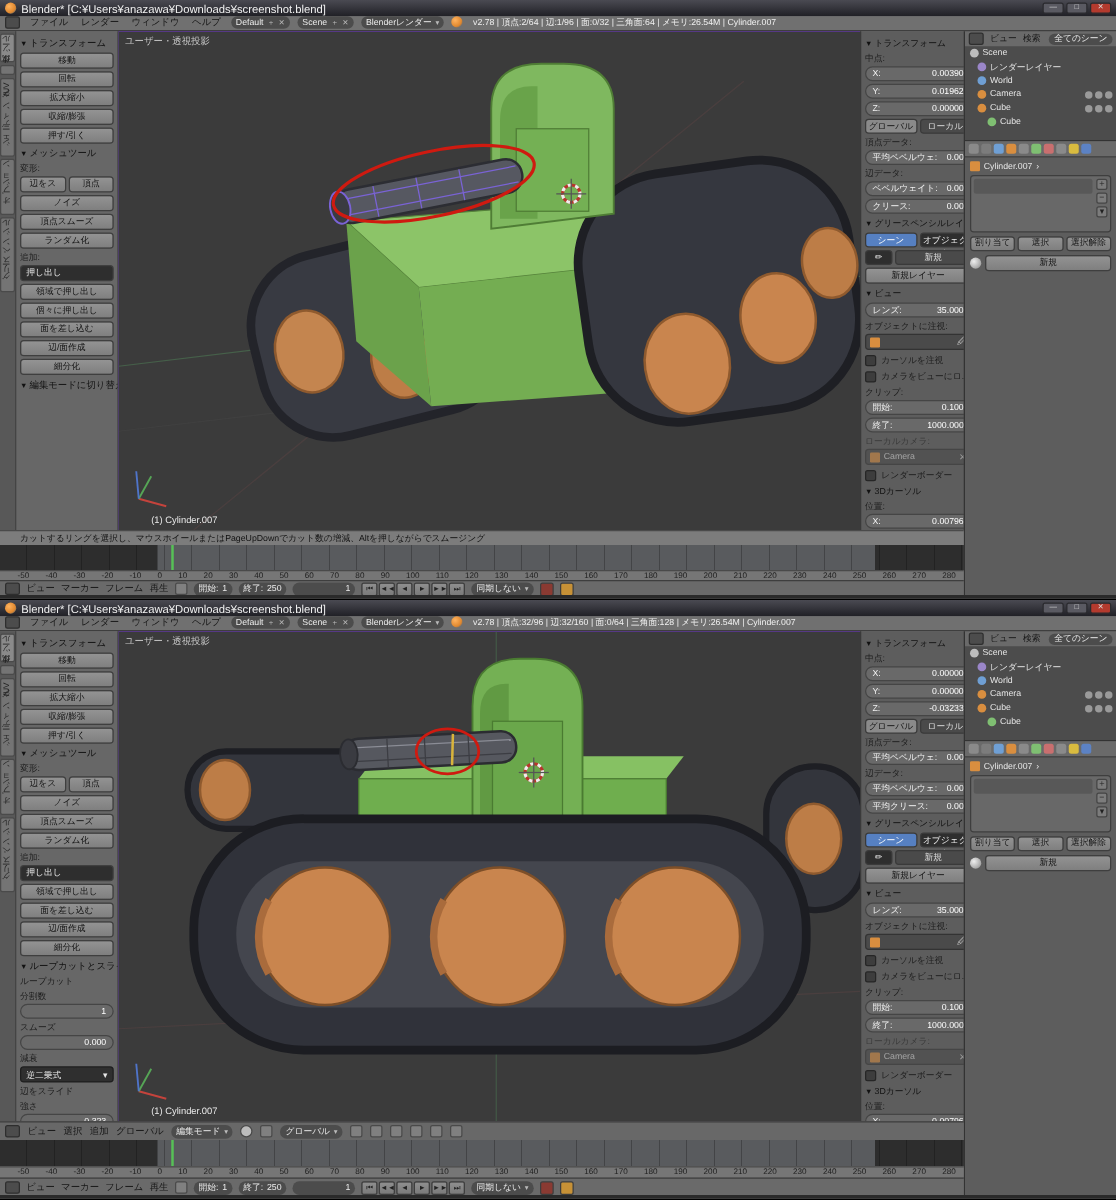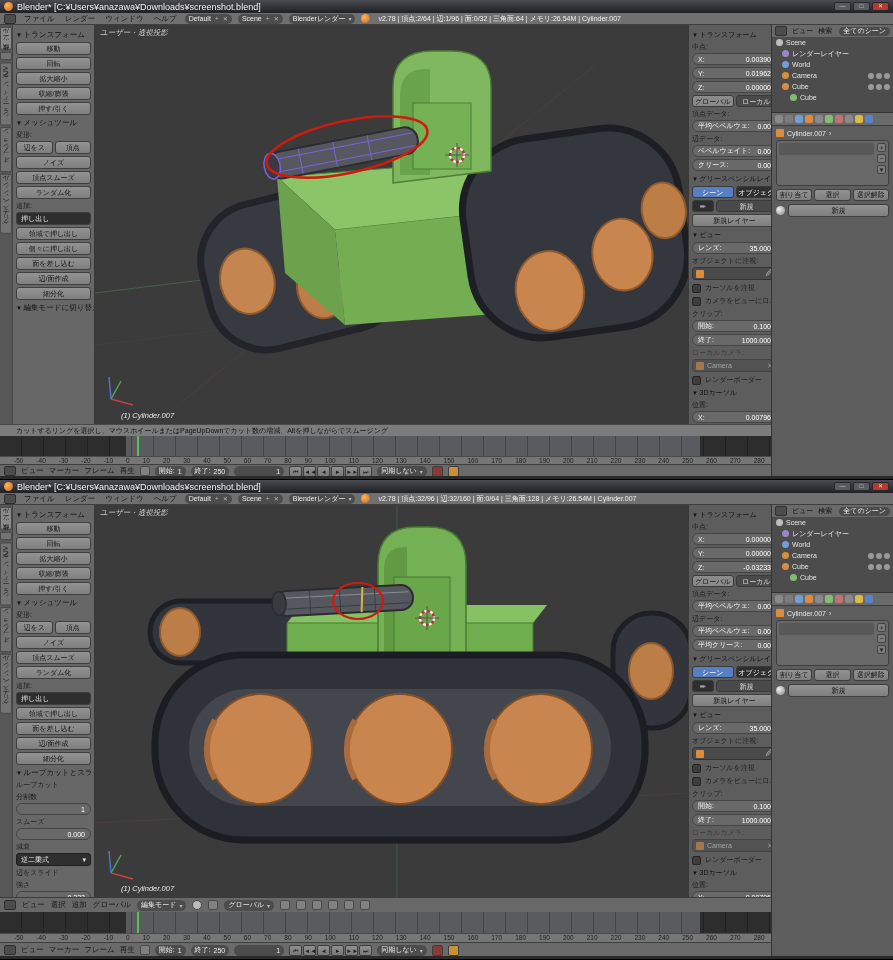--- a/index.html
+++ b/index.html
@@ -7,21 +7,21 @@
   .win { position:relative; width:893px; height:480px; background:#6e6e6e; overflow:hidden; border-bottom:1px solid #000; }
 
   
   .titlebar { position:absolute; left:0; top:0; width:100%; height:13px; background:linear-gradient(#4a4a52,#202026); display:flex; align-items:center; padding:0 4px; gap:4px; }
   .titlebar .ttl { color:#f2f2f2; font-size:9px; white-space:nowrap; }
   .blogo { width:9px; height:9px; border-radius:50%; background:radial-gradient(circle at 35% 35%, #ffb25e, #e0882f 60%, #265787); flex:0 0 auto; }
   .winbtns { margin-left:auto; display:flex; gap:2px; }
   .winbtns span { width:17px; height:9px; border-radius:2px; background:#5a5a62; border:1px solid #2a2a2e; font-size:6px; color:#ddd; text-align:center; line-height:7px; }
   .winbtns .close { background:#b43a2e; }
 
-  .infobar { position:absolute; left:0; top:13px; width:100%; height:12px; background:#707070; border-bottom:1px solid #3e3e3e; display:flex; align-items:center; gap:6px; padding:0 4px; font-size:7.5px; color:#161616; }
+  .infobar { position:absolute; left:0; top:13px; width:100%; height:12px; background:#707070; border-bottom:1px solid #3e3e3e; display:flex; gap:6px; padding:0 4px; font-size:7.5px; color:#161616; }
   .infobar .menu { padding:0 2px; }
   .fld { display:flex; align-items:center; background:#4c4c4c; color:#ececec; border-radius:6px; height:10px; padding:0 4px; gap:3px; font-size:7px; }
   .fld .mini { color:#bbb; font-size:6px; }
   .stats { margin-left:2px; color:#f0f0f0; font-size:7px; white-space:nowrap; overflow:hidden; }
 
   
   .shelf { position:absolute; left:0; width:95px; background:#676767; border-right:1px solid #383838; display:flex; }
   .vtabs { width:13px; background:#585858; border-right:1px solid #444; display:flex; flex-direction:column; align-items:center; padding-top:2px; gap:2px; }
   .vtabs span { writing-mode:vertical-rl; transform:rotate(180deg); font-size:6.5px; color:#1e1e1e; background:#747474; border:1px solid #4a4a4a; border-radius:2px; padding:3px 0; line-height:10px; }
   .vtabs span.act { background:#8a8a8a; }
@@ -33,21 +33,21 @@
   .btn.dark { background:#2e2e2e; color:#e8e8e8; text-align:left; padding-left:4px; }
   .btnrow { display:flex; gap:2px; }
   .btnrow .btn { flex:1; }
   .sl { display:flex; justify-content:space-between; align-items:center; height:12px; background:#696969; border:1px solid #454545; border-radius:7px; color:#f2f2f2; font-size:7px; padding:0 5px; margin-bottom:2px; }
   .sl .n { color:#fff; }
   .drop { display:flex; align-items:center; height:13px; background:#2f2f2f; border:1px solid #1e1e1e; border-radius:3px; color:#e8e8e8; font-size:7px; padding:0 4px; justify-content:space-between; margin-bottom:2px; }
   .chk { display:flex; align-items:center; gap:4px; font-size:7px; color:#1c1c1c; margin:3px 0; }
   .chk i { width:9px; height:9px; background:#3d3d3d; border:1px solid #262626; border-radius:2px; font-style:normal; color:#fff; font-size:7px; line-height:8px; text-align:center; }
 
   
-  .viewport { position:absolute; left:95px; width:593px; background:#6d28d9; overflow:hidden;font-style:italic; }
+  .viewport { position:absolute; left:95px; width:593px; background:#6d28d9; overflow:hidden; }
   .vplabel { position:absolute; left:5px; top:3px; color:#c8c8c8; font-size:7.5px; }
   .objlabel { position:absolute; left:26px; bottom:4px; color:#e8e8e8; font-size:7.5px; }
 
   
   .npanel { position:absolute; left:688px; width:92px; background:#5d5d5d; border-left:1px solid #3a3a3a; padding:2px 3px; overflow:hidden; }
   .npanel .ph { font-size:7px; }
   .np-toggle { display:flex; gap:2px; margin-bottom:2px; }
   .np-toggle .t { flex:1; height:12px; border-radius:3px; font-size:7px; text-align:center; line-height:11px; border:1px solid #3a3a3a; }
   .t.on  { background:#8a8a8a; color:#111; }
   .t.off { background:#4a4a4a; color:#ddd; }

